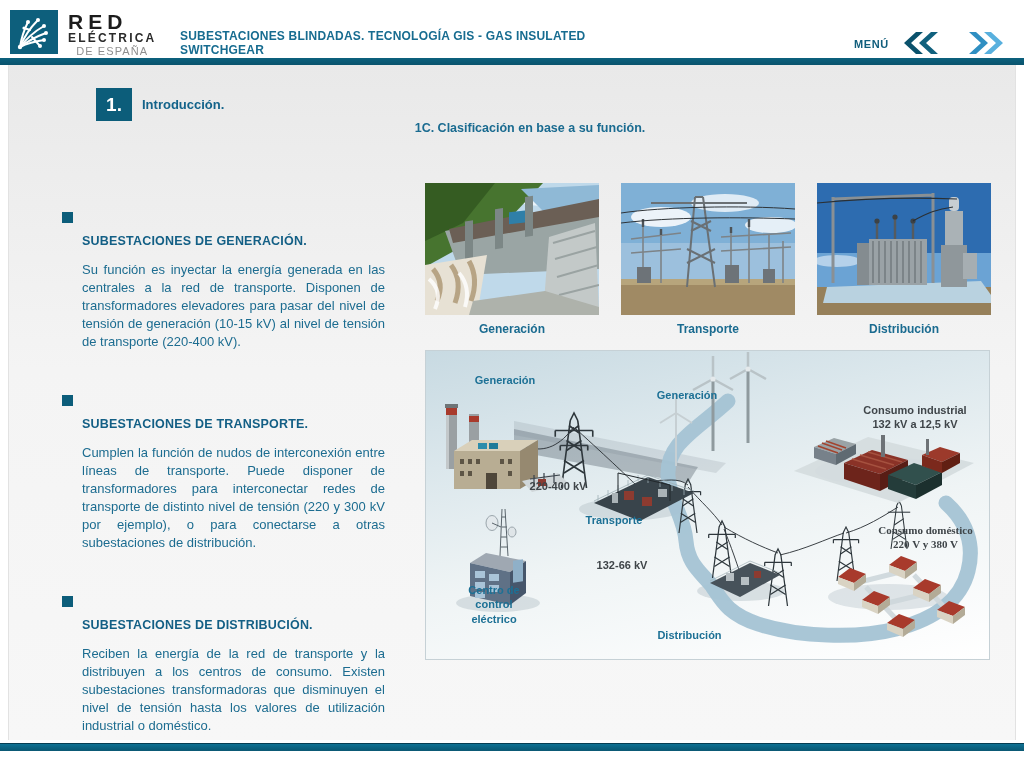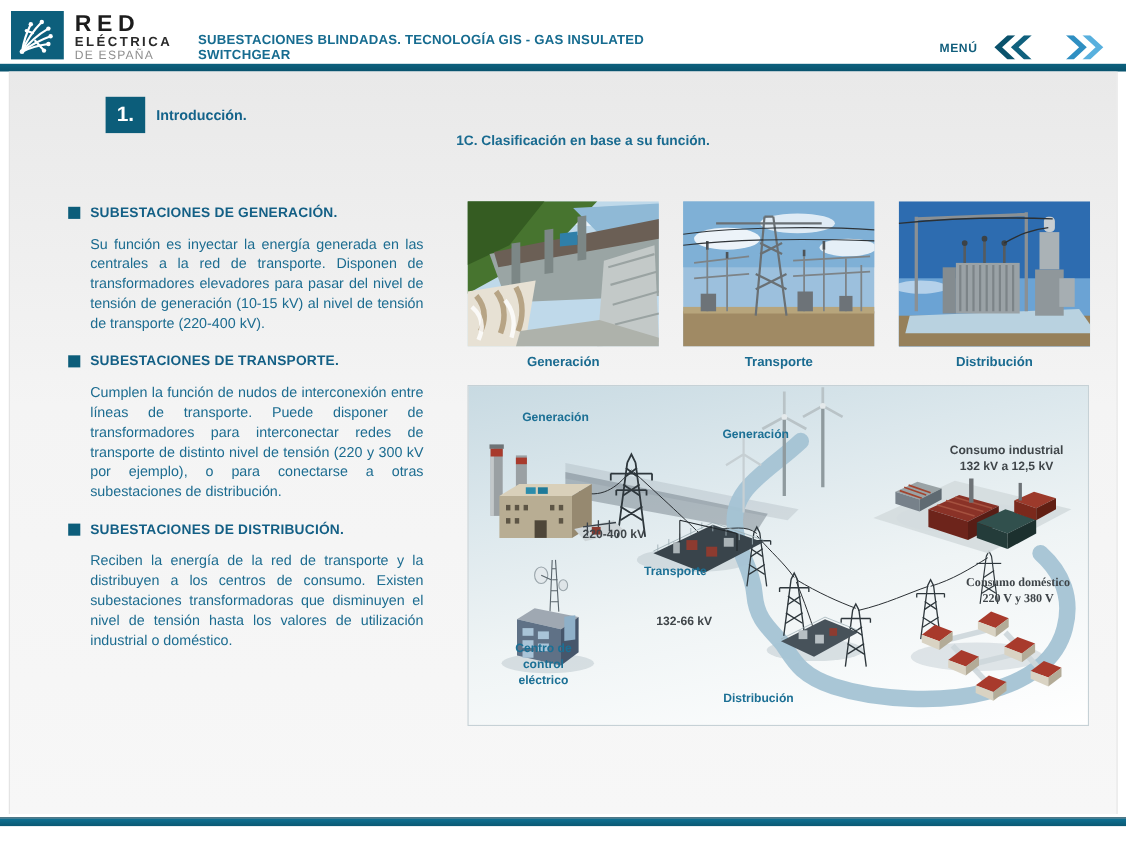--- a/index.html
+++ b/index.html
@@ -6,21 +6,21 @@
   html,body { width:1024px; height:768px; background:#ffffff; font-family:"Liberation Sans", sans-serif; }
   .page { position:relative; width:1024px; height:768px; background:#ffffff; overflow:hidden; }
 
   
   .header { position:absolute; left:0; top:0; width:848px; height:58px; background:#ffffff; }
   .logo { position:absolute; left:10px; top:10px; display:flex; align-items:flex-start; }
   .logo-mark { width:48px; height:44px; background:#0d5f7c; display:block; }
   .logo-text { margin-left:10px; padding-top:2px; }
   .logo-l1 { font-size:21px; font-weight:bold; color:#1c1c1c; letter-spacing:5px; line-height:20px; }
   .logo-l2 { font-size:12px; font-weight:bold; color:#2a2a2a; letter-spacing:2.2px; line-height:13px; }
-  .logo-l3 { font-size:11px; color:#8f8f8f; letter-spacing:1.1px; line-height:12px; }
+  .logo-l3 { font-size:11px; color:#8f8f8f; letter-spacing:1.1px; line-height:12px;text-align:center; }
   .header-title { position:absolute; left:180px; right:180px; top:29px; 
                   font-size:12px; font-weight:bold; color:#176c90; letter-spacing:.2px; }
   .menu-label { position:absolute; left:854px; top:38px; font-size:11px; font-weight:bold;
                 color:#115e7c; letter-spacing:.6px; cursor:pointer; }
   .nav-back  { position:absolute; left:903px; top:32px; cursor:pointer; }
   .nav-fwd   { position:absolute; left:958px; top:32px; cursor:pointer; }
 
   .top-bar   { position:absolute; left:0; top:58px; width:1024px; height:7px;
                background:linear-gradient(#0c617e,#09536d); }
   .panel-bg  { position:absolute; left:8px; top:65px; width:1008px; height:675px;
@@ -34,21 +34,21 @@
   .badge { position:absolute; left:96px; top:88px; width:36px; height:33px; background:#0c5d7a;
            color:#ffffff; font-size:19px; font-weight:bold; display:flex; align-items:center; justify-content:center; }
   .section-title { position:absolute; left:142px; top:97px; font-size:13px; font-weight:bold; color:#13638a;text-align:center; }
   .subtitle { position:absolute; left:0; right:0; top:121px; text-align:center;
               font-size:12.5px; font-weight:bold; color:#1a6b90;margin-left:36px; }
 
   
   .topics { position:absolute; left:62px; top:186px; width:340px; }
   .topic-head { display:flex; align-items:center; }
   .bullet { width:11px; height:11px; background:#0c5d7a; margin-right:9px; flex:0 0 auto; }
-  .topic-heading { font-size:12.5px; font-weight:bold; color:#135f85; letter-spacing:.2px; }
+  .topic-heading { font-size:12.5px; font-weight:bold; color:#135f85; letter-spacing:.2px;margin-top:48px; }
   .topic-body { margin:13px 17px 18px 20px; font-size:13px; line-height:18px; color:#1c6c90;
                 text-align:justify; }
 
   
   .photos { position:absolute; left:425px; top:183px; display:flex; gap:22px; }
   .photo-fig { width:174px; }
   .photo-fig svg { display:block; width:174px; height:132px; }
   .photo-caption { margin-top:7px; text-align:center; font-size:12px; font-weight:bold; color:#1a6b90; }
 
   

